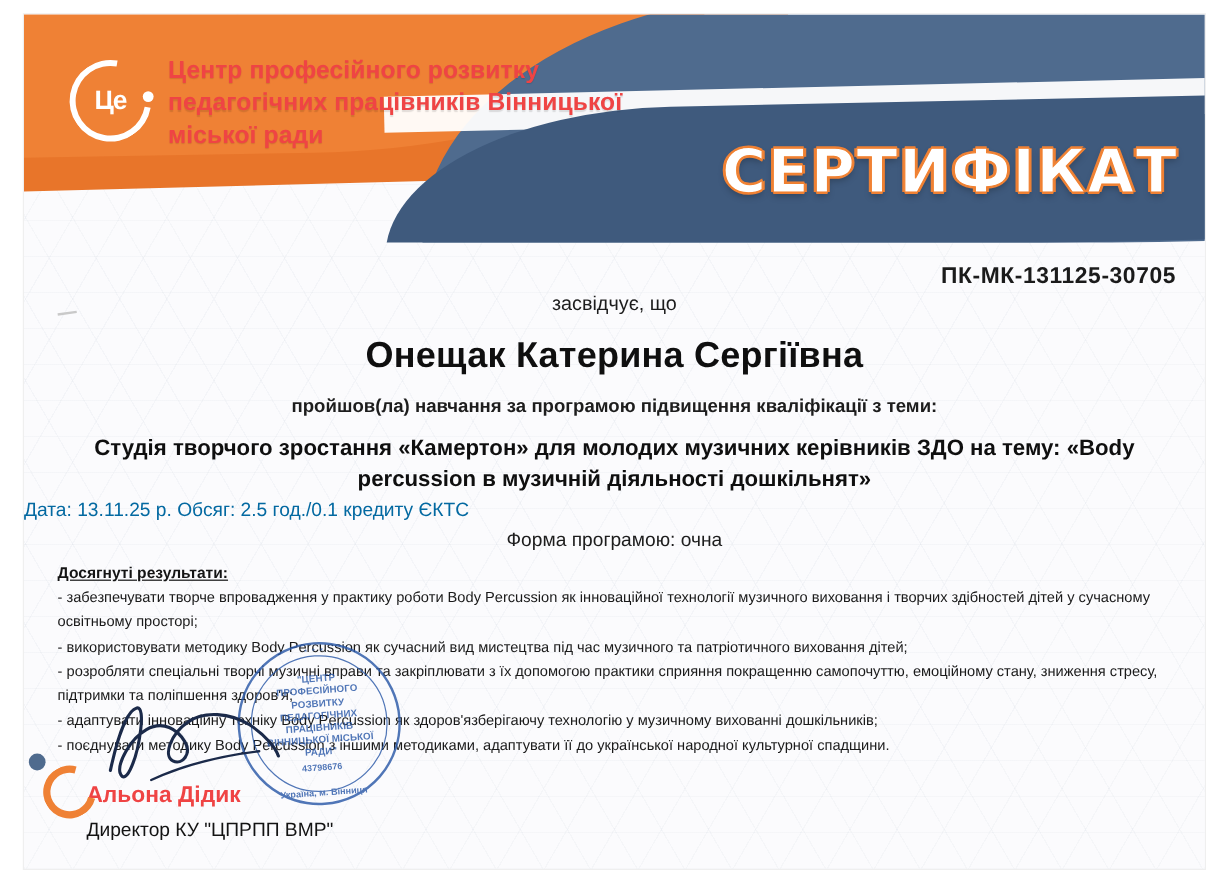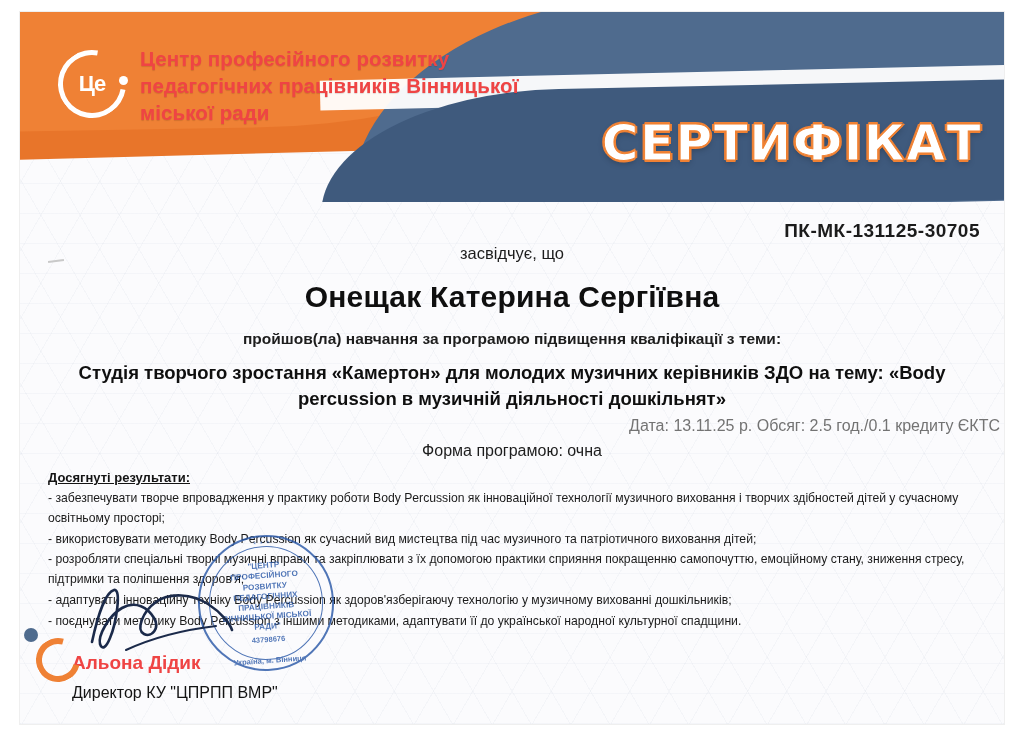--- a/index.html
+++ b/index.html
@@ -226,23 +226,23 @@
     font-size: 18.5px;
     font-weight: bold;
     color: #0f0f0f;
     line-height: 1.42;
   }
 
   .meta1 {
     position: absolute;
     left: 0; right: 4px;
     top: 405px;
-    text-align: right;
+    text-align: left;
     font-size: 16px;
-    color: #737373;
+    color: #0369a1;
   }
   .meta2 {
     position: absolute;
     left: 0; right: 0;
     top: 430px;
     text-align: center;
     font-size: 16px;
     color: #1d1d1d;
   }
 

